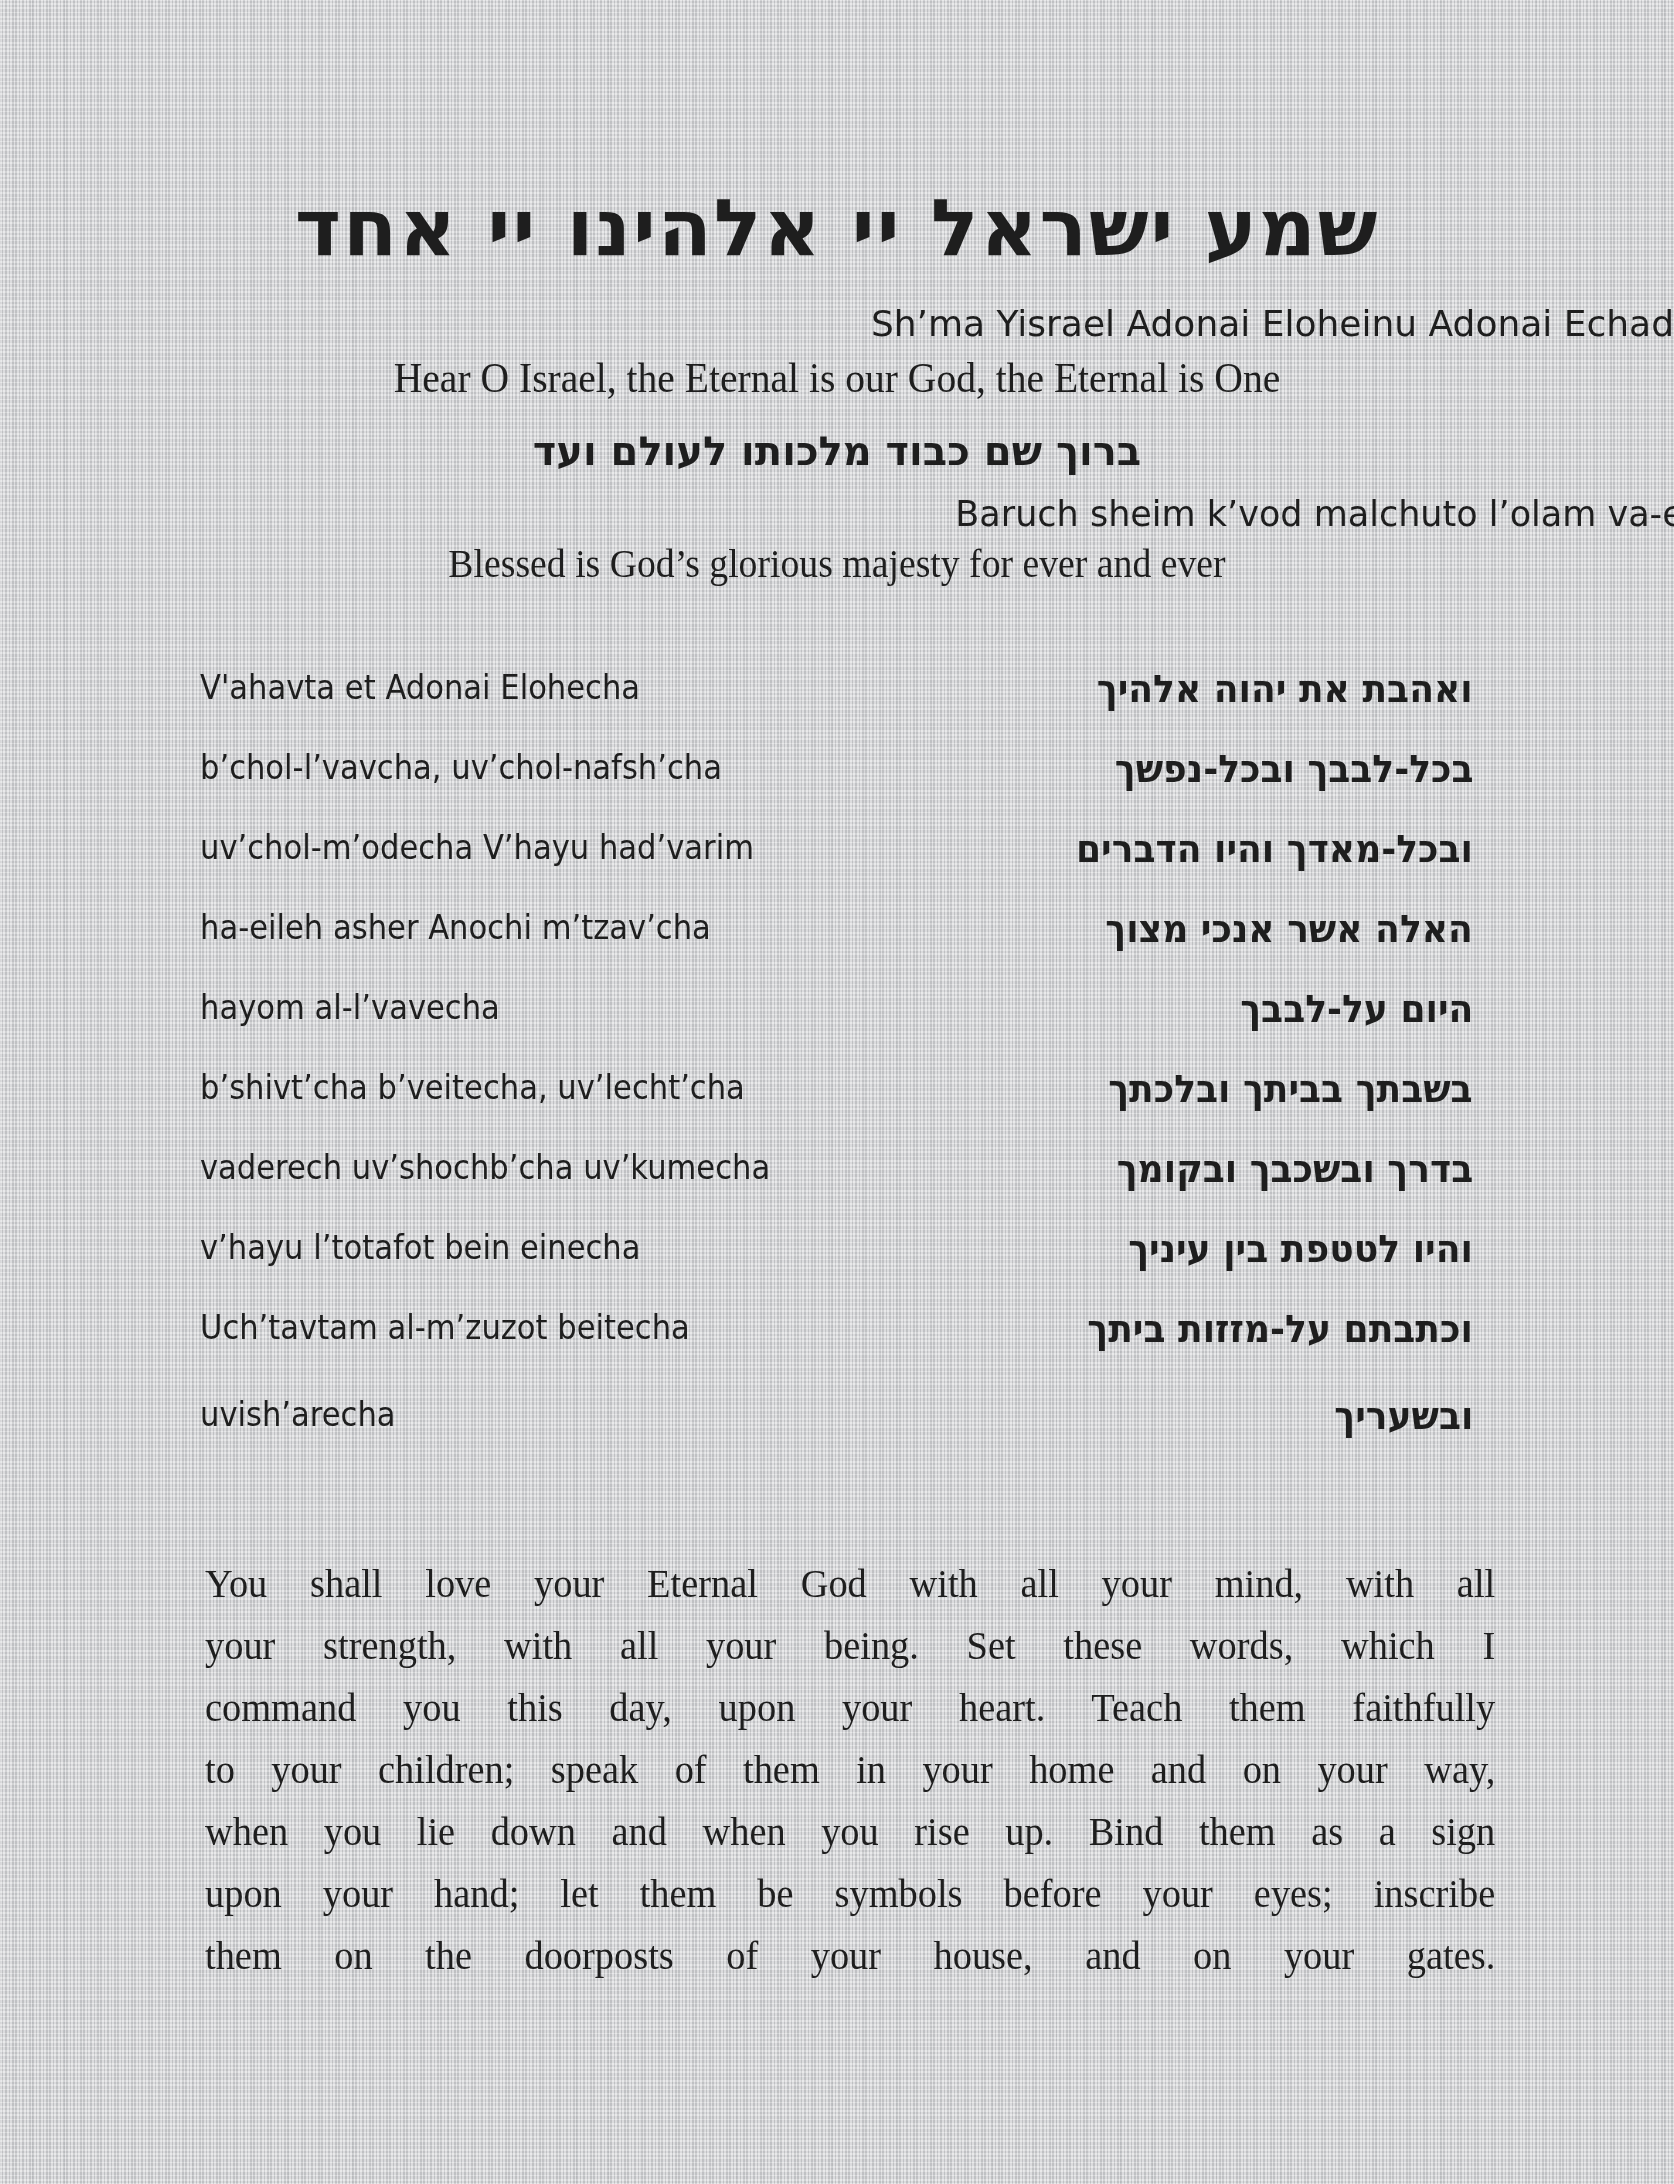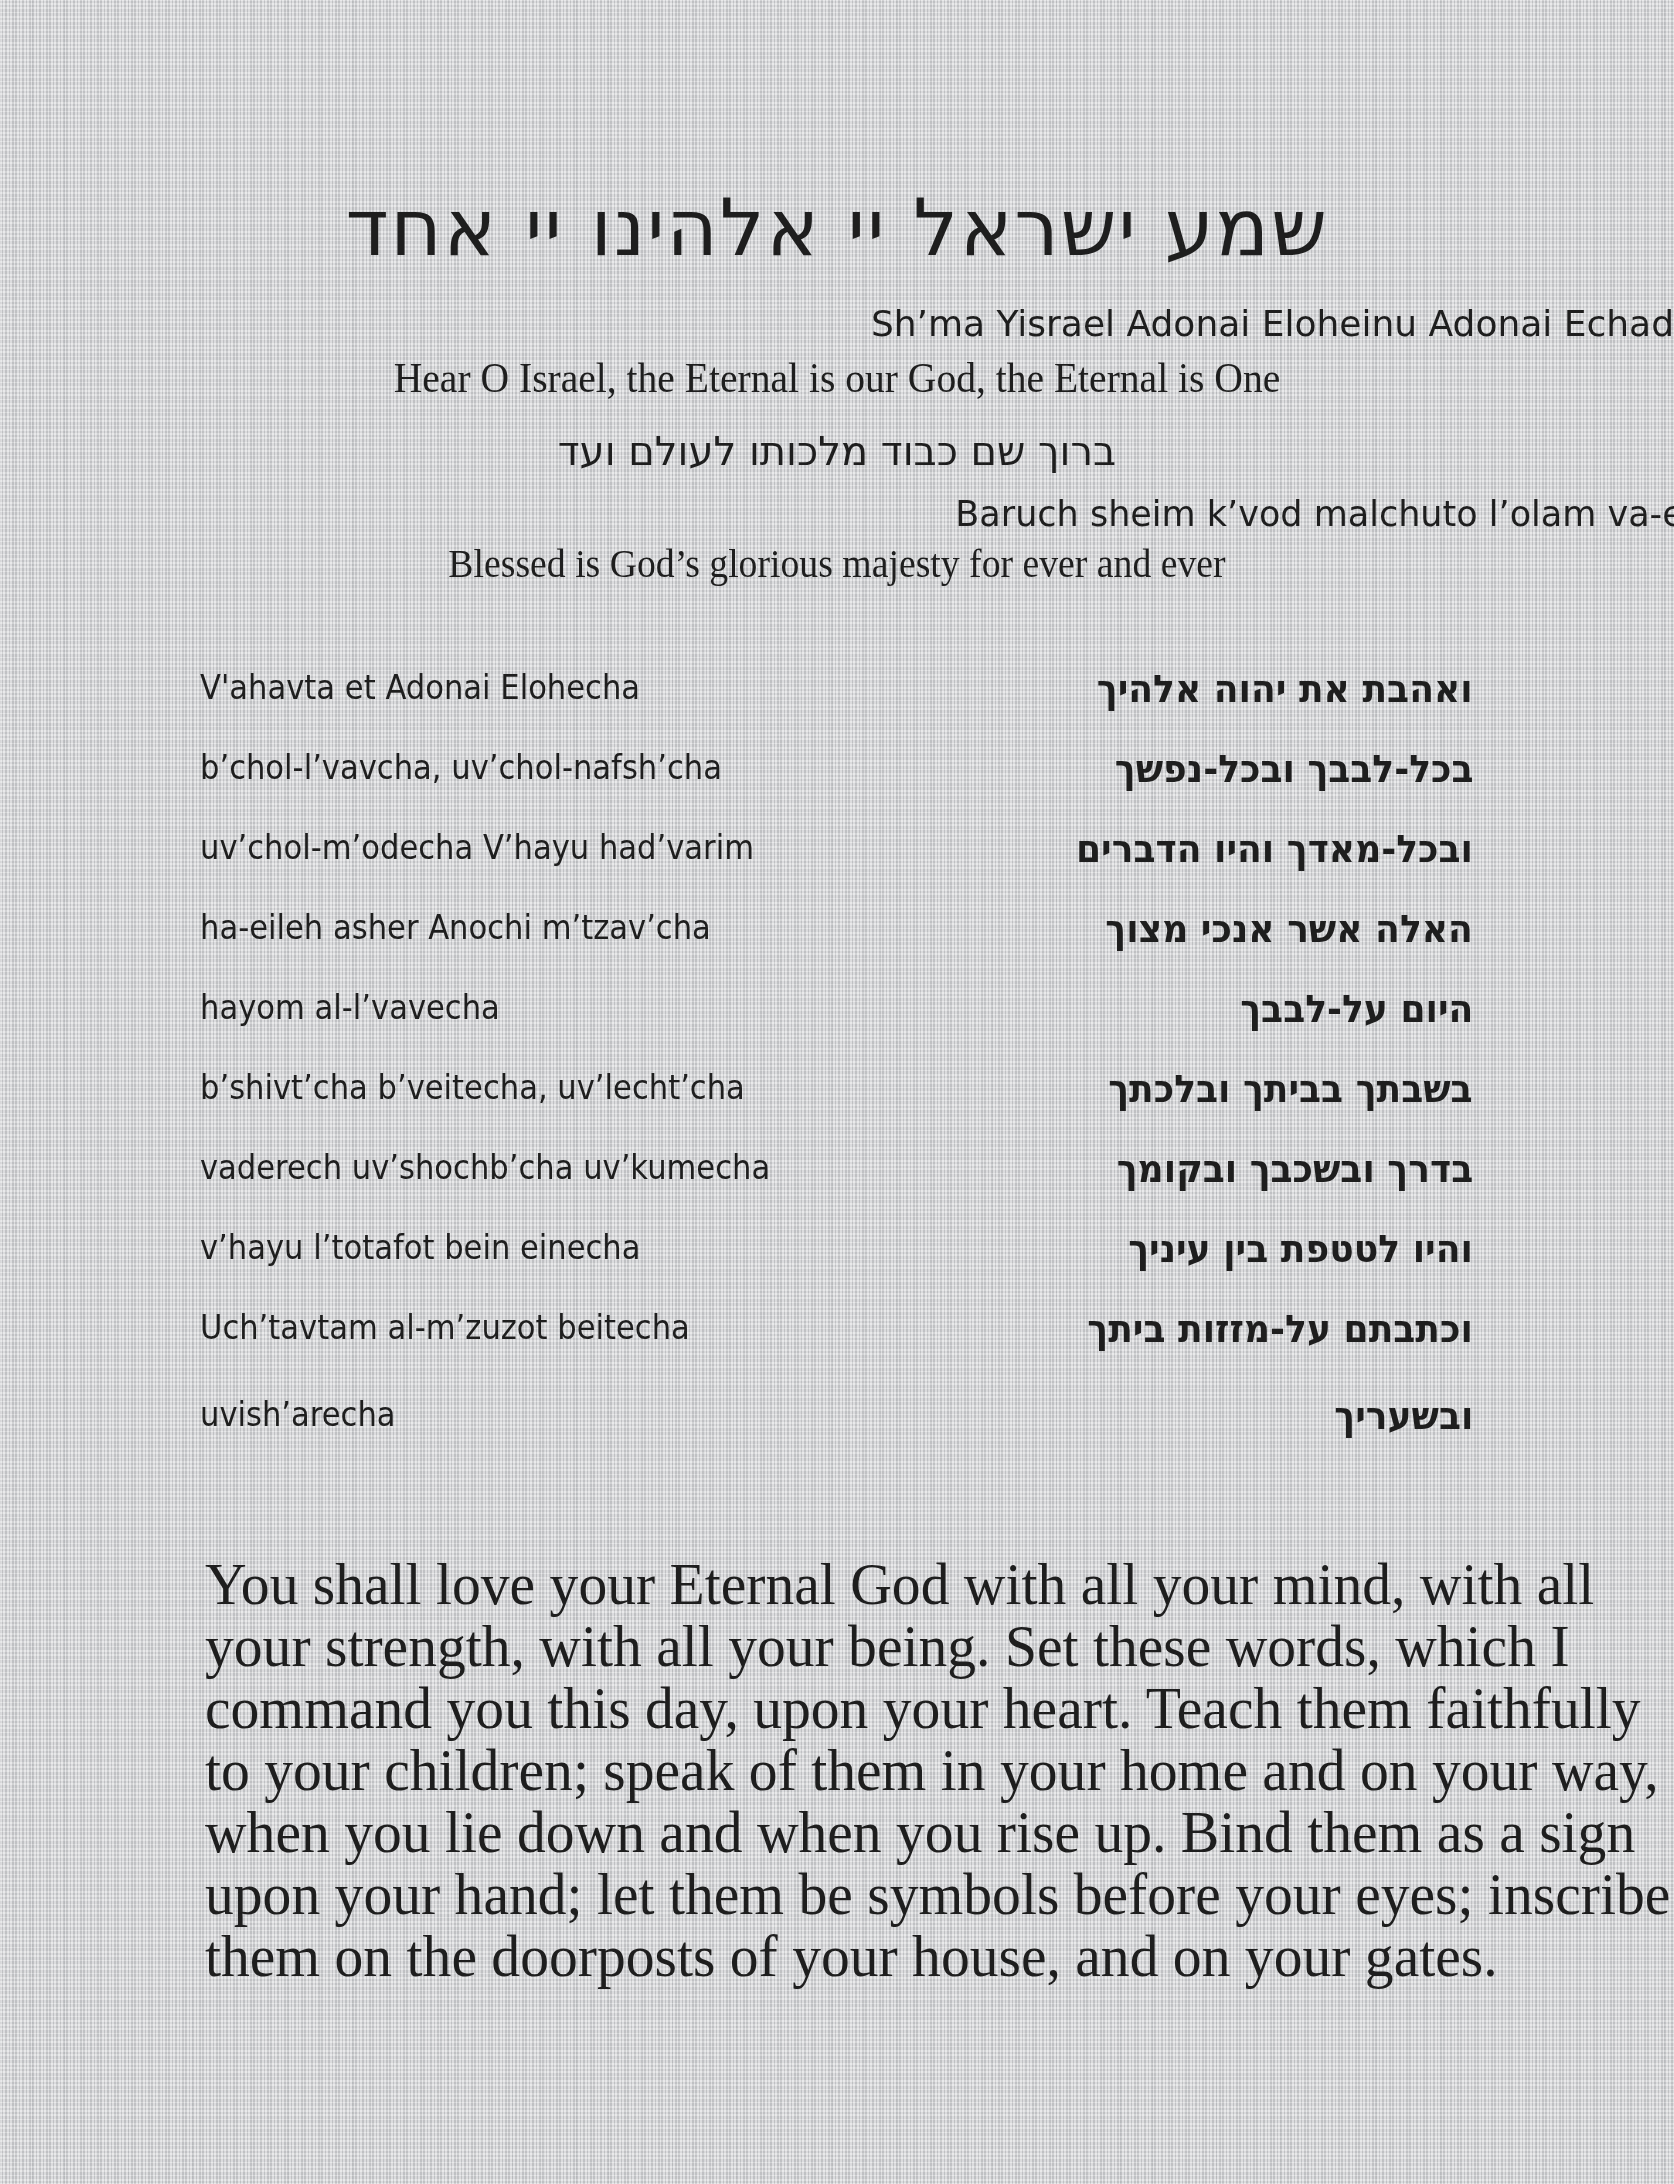--- a/index.html
+++ b/index.html
@@ -7,38 +7,38 @@
     width: 1674px; height: 2185px; position: relative; overflow: hidden;
     background-color: #d3d4d6;
     background-image:
       repeating-linear-gradient(90deg, rgba(255,255,255,0.35) 0px, rgba(255,255,255,0.35) 1.7px, rgba(150,152,156,0.18) 1.7px, rgba(150,152,156,0.18) 3.4px),
       repeating-linear-gradient(0deg, rgba(255,255,255,0.25) 0px, rgba(255,255,255,0.25) 1.7px, rgba(140,142,146,0.15) 1.7px, rgba(140,142,146,0.15) 4.3px),
       repeating-linear-gradient(90deg, rgba(120,122,126,0.10) 0px, rgba(120,122,126,0.10) 0.9px, transparent 0.9px, transparent 32px);
     color: #1e1e1e;
   }
   .abs { position: absolute; white-space: nowrap; }
   .center { left: 0; width: 1674px; text-align: center; }
-  .heb { direction: rtl; font-family: "DejaVu Sans", sans-serif; font-weight: normal; }
+  .heb { direction: rtl; font-family: "DejaVu Sans", sans-serif; font-weight: bold; }
   .sans { font-family: "DejaVu Sans", sans-serif; text-align: right; }
   .serif { font-family: "Liberation Serif", serif; }
 
   #title-heb { top: 182px; font-size: 79px; letter-spacing: 1.7px; }
   #title-translit { top: 303px; font-size: 36px; }
   #title-trans { top: 353px; font-size: 43px; transform: scaleX(0.92); }
   #line2-heb { top: 428px; font-size: 40px; }
   #line2-translit { top: 494px; font-size: 35px; padding-left: 32px; }
   #line2-trans { top: 539px; font-size: 41px; transform: scaleX(0.92); }
 
   .rows { position: absolute; top: 667px; left: 200px; width: 1273px; }
   .row { position: relative; height: 80px; }
   .row .tl { position: absolute; left: 0; top: 0; font-size: 34px; font-family: "DejaVu Sans", sans-serif; white-space: nowrap; transform: scaleX(0.9); transform-origin: left center; }
   .row .hb { position: absolute; right: 0; top: 0; font-size: 38px; direction: rtl; font-family: "DejaVu Sans", sans-serif; font-weight: bold; white-space: nowrap; transform: scaleX(0.95); transform-origin: right center; }
   .row.last .tl, .row.last .hb { top: 6.9px; }
 
-  .para { position: absolute; top: 1553px; left: 205px; width: 1291px; font-family: "Liberation Serif", serif; font-size: 60px; line-height: 62px; }
+  .para { position: absolute; top: 1553px; left: 205px; width: 1291px; font-family: "Liberation Serif", serif; font-size: 40px; line-height: 62px; }
   .para .pl { display: block; text-align: justify; text-align-last: justify; white-space: nowrap; height: 62px; transform: scaleX(0.96); transform-origin: left center; width: 1344px; }
 </style>
 </head>
 <body>
 
 <div>
 
   <div id="title-heb" class="abs center heb">שמע ישראל יי אלהינו יי אחד</div>
   <div id="title-translit" class="abs center sans">Sh’ma Yisrael Adonai Eloheinu Adonai Echad</div>
   <div id="title-trans" class="abs center serif">Hear O Israel, the Eternal is our God, the Eternal is One</div>

